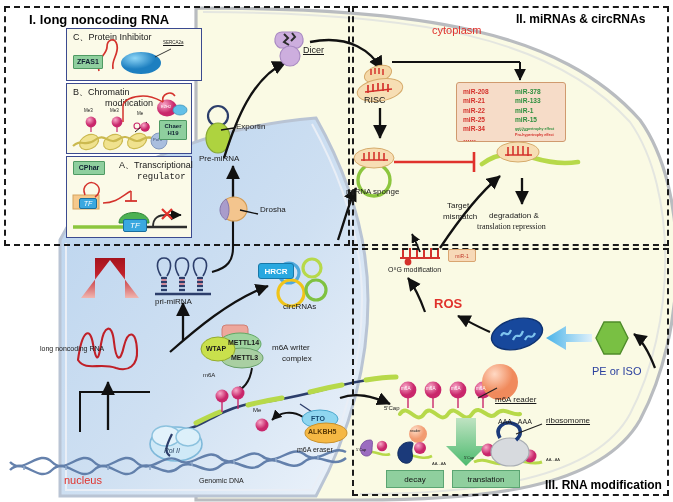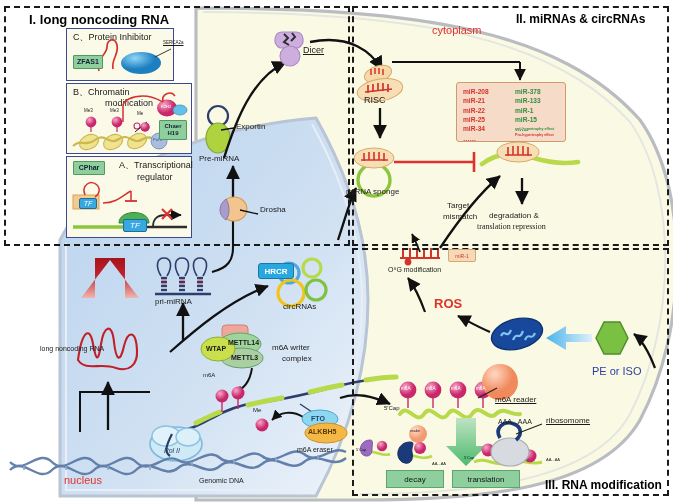--- a/index.html
+++ b/index.html
@@ -389,21 +389,21 @@
   <div class="dashframe" style="left:352px;top:6px;width:317px;height:240px;"></div>
   <div class="dashframe" style="left:352px;top:248px;width:317px;height:248px;"></div>
 
   <div class="sechead t13" style="left:18px;top:12px;padding-left:11px;">I. long noncoding RNA</div>
   <div class="sechead t12" style="left:516px;top:12px;font-size:12px;">II. miRNAs &amp; circRNAs</div>
   <div class="sechead t12" style="left:528px;top:478px;font-size:12px;padding-left:17px;">III. RNA modification</div>
 
   <div class="lbl t11 redtxt" style="left:432px;top:24px;">cytoplasm</div>
   <div class="lbl t11 redtxt" style="left:64px;top:474px;">nucleus</div>
 
-  <div class="subbox" style="left:66px;top:28px;width:108px;height:53px;">
+  <div class="subbox" style="left:66px;top:28px;width:136px;height:53px;">
     <div class="lbl t9" style="left:6px;top:4px;">C、Protein Inhibitor</div>
     <svg class="abs" style="left:0;top:0;" width="126" height="53">
       <path d="M32,42 C28,30 40,26 40,18 C40,10 48,8 50,16 C52,26 44,30 46,40" fill="none" stroke="#d4322c" stroke-width="1.7"></path>
       <ellipse cx="74" cy="34" rx="20" ry="11" fill="url(#ovalBlue)"></ellipse>
       <line x1="88" y1="28" x2="104" y2="20" stroke="#222" stroke-width="0.9"></line>
     </svg>
     <div class="tagbox" style="left:6px;top:26px;width:28px;height:12px;font-size:7px;">ZFAS1</div>
     <div class="lbl" style="left:96px;top:12px;font-size:4.5px;text-decoration:underline;">SERCA2a</div>
   </div>
 
@@ -442,21 +442,21 @@
     <div class="lbl" style="left:94px;top:21px;font-size:4px;color:#fff;">EZH2</div>
     <div class="lbl" style="left:86px;top:54px;font-size:4px;color:#33486e;">Pol II</div>
     <div class="tagbox" style="left:92px;top:36px;width:26px;height:18px;font-size:6px;flex-direction:column;">
       <span>Chaer</span>
       <span>H19</span>
     </div>
   </div>
 
   <div class="subbox" style="left:66px;top:156px;width:126px;height:82px;">
     <div class="lbl t9" style="left:52px;top:4px;">A、Transcriptional</div>
-    <div class="lbl t9" style="left:70px;top:16px;">regulator</div>
+    <div class="lbl t9" style="left:70px;top:16px;font-family:Liberation Mono, monospace;">regulator</div>
     <svg class="abs" style="left:0;top:0;" width="126" height="82">
       <rect x="6" y="38" width="26" height="14" fill="#f6c98c" stroke="#d6a35e" stroke-width="1"></rect>
       <path d="M18,38 C14,28 24,22 30,28 C34,32 32,38 28,40" fill="none" stroke="#d4322c" stroke-width="1.5"></path>
       <path d="M36,46 C50,46 56,38 64,34" fill="none" stroke="#d4322c" stroke-width="1.5"></path>
       <path d="M64,34 L64,44" stroke="#d4322c" stroke-width="1.5"></path>
       <line x1="58" y1="44" x2="70" y2="44" stroke="#d4322c" stroke-width="1.8"></line>
 
       <path d="M52,66 C52,52 82,52 82,66 Z" fill="#4cb152" stroke="#2f8435" stroke-width="1"></path>
 
       <line x1="6" y1="70" x2="62" y2="70" stroke="#8cc63e" stroke-width="3.4"></line>

